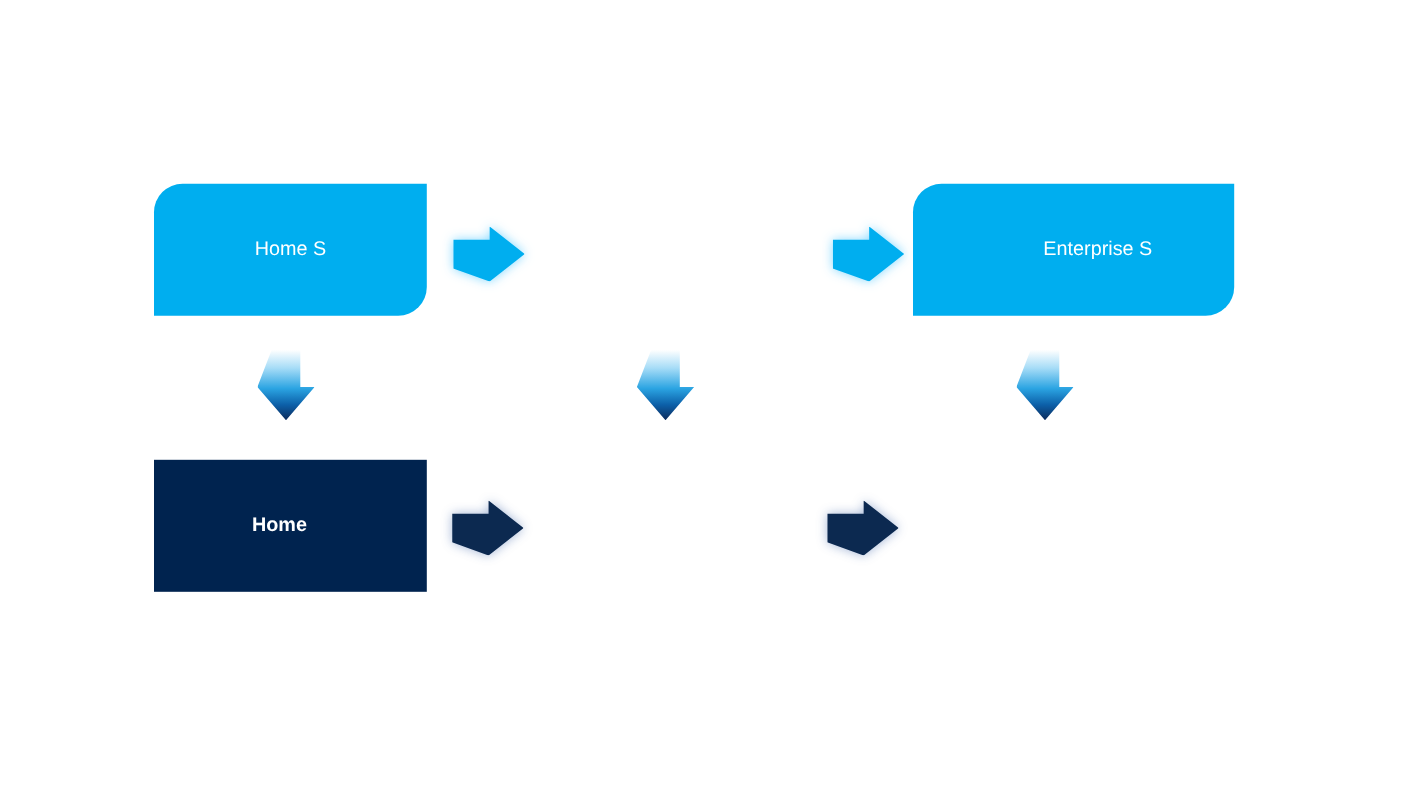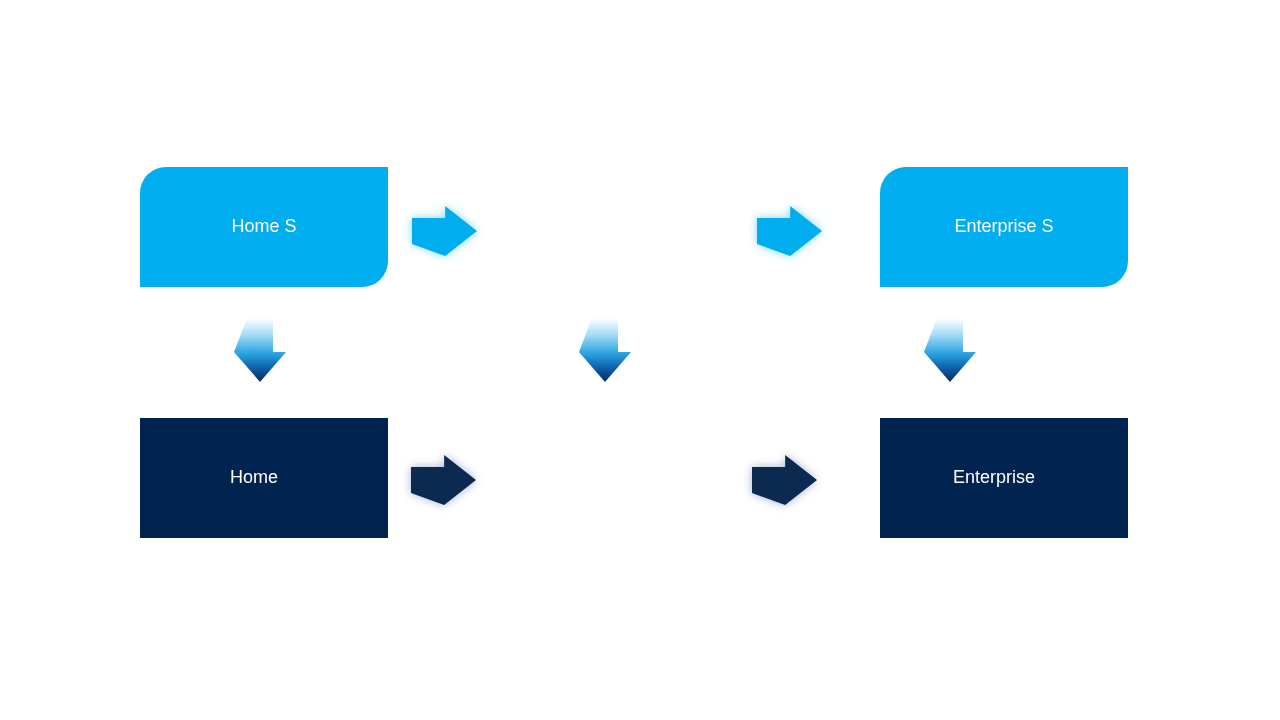--- a/index.html
+++ b/index.html
@@ -31,24 +31,25 @@
     top: 167px;
     background: var(--accent-blue, #00AEEF);
     border-radius: 26px 0 26px 0;
   }
   .node.bottom {
     top: 418px;
     background: var(--dark-navy, #00234F);
   }
   .node.bottom .label {
     transform: translateX(-10px);
+    font-weight: bold;
   }
   .node.c1 { left: 140px; }
   .node.c2 { left: 485px; }
-  .node.c3 { left: 880px; }
+  .node.c3 { left: 830px; padding-left: 44px; }
 
   
   .arrow-right-wrap {
     position: absolute;
     width: 65px;
     height: 50px;
   }
   .arrow-right-wrap.glow-cyan  { filter: drop-shadow(0 0 5px rgba(125, 214, 255, 0.95)); }
   .arrow-right-wrap.glow-steel { filter: drop-shadow(0 0 5px rgba(152, 172, 208, 0.9)); }
   .arrow-right {
@@ -101,23 +102,20 @@
     <div class="arrow-right blue"></div>
   </div>
 
   <div class="arrow-down ad-1"></div>
   <div class="arrow-down ad-2"></div>
   <div class="arrow-down ad-3"></div>
 
   <div class="node bottom c1">
     <span class="label">Home</span>
   </div>
-  <div class="node bottom c3">
-    <span class="label">Enterprise</span>
-  </div>
 
   <div class="arrow-right-wrap glow-steel ar-bottom-1">
     <div class="arrow-right navy"></div>
   </div>
   <div class="arrow-right-wrap glow-steel ar-bottom-2">
     <div class="arrow-right navy"></div>
   </div>
 
 </div>
 

